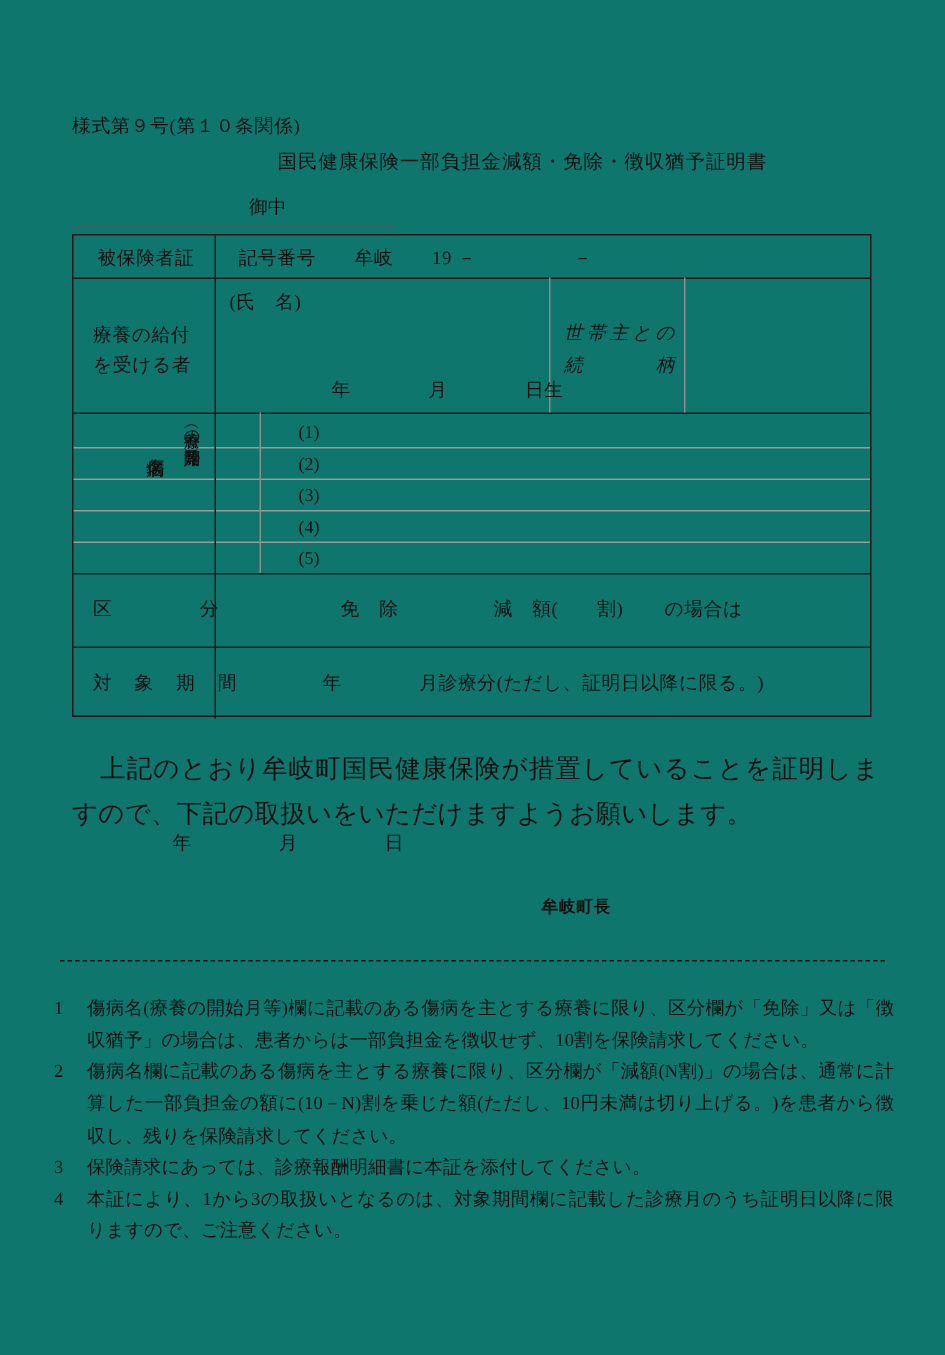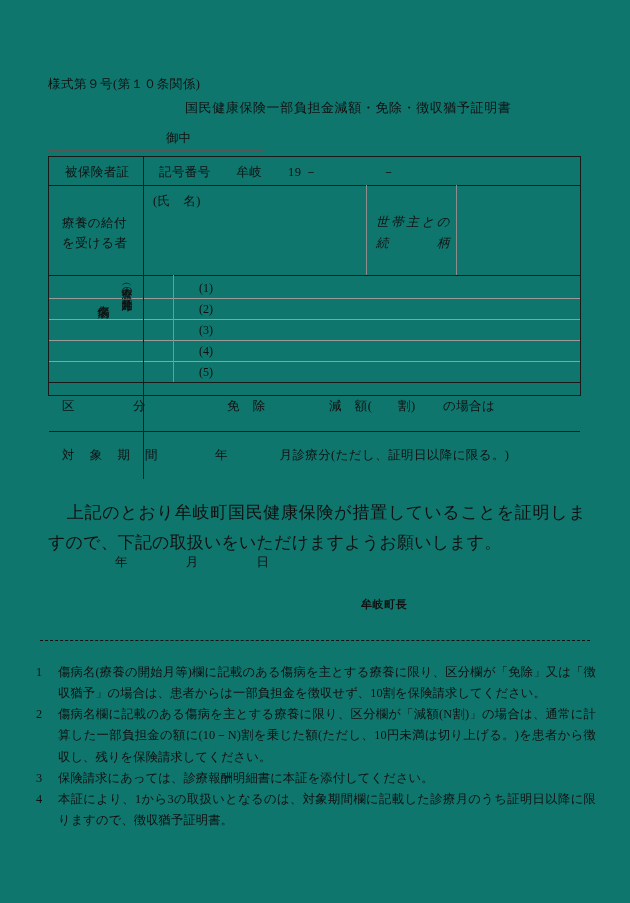--- a/index.html
+++ b/index.html
@@ -57,21 +57,21 @@
     font-size: 12.5px;
     white-space: nowrap;
   }
 
   
   .tbl {
     position: absolute;
     left: 48px;
     top: 156px;
     width: 533px;
-    height: 240px;
+    height: 322px;
     box-sizing: border-box;
     border: 1.6px solid #1a1a1a;
   }
   .tbl .hline {
     position: absolute;
     left: 0;
     width: 100%;
     height: 0;
     border-top: 1.6px solid #1a1a1a;
   }
@@ -230,20 +230,21 @@
     <div class="vline thin" style="left:124px; top:118px; height:107px"></div>
     <div class="vline" style="left:94px; top:225px; height:97px"></div>
 
     <div class="cellText" style="left:16px; top:7px">被保険者証</div>
     <div class="cellText" style="left:110px; top:7px">記号番号　　牟岐　　19 －　　　　　－</div>
 
     <div class="cellText" style="left:13px; top:58px">療養の給付</div>
     <div class="cellText" style="left:13px; top:78px">を受ける者</div>
 
     <div class="cellText" style="left:104px; top:36px">(氏　名)</div>
+    <div class="cellText" style="left:172px; top:95px">年　　　　月　　　　日生</div>
 
     <div class="cellText" style="left:327px; top:57px">
       <span class="spread-hh">世帯主との</span>
     </div>
     <div class="cellText" style="left:327px; top:78px">
       <span class="spread-hh">続　　柄</span>
     </div>
     <div class="cellText" style="left:418px; top:68px"></div>
 
     <div class="vert" style="left:48px; top:138px; height:62px">傷病名</div>
@@ -296,17 +297,17 @@
     <div class="note">
       <span class="marker">2</span>
       <span>傷病名欄に記載のある傷病を主とする療養に限り、区分欄が「減額(N割)」の場合は、通常に計算した一部負担金の額に(10－N)割を乗じた額(ただし、10円未満は切り上げる。)を患者から徴収し、残りを保険請求してください。</span>
     </div>
     <div class="note">
       <span class="marker">3</span>
       <span>保険請求にあっては、診療報酬明細書に本証を添付してください。</span>
     </div>
     <div class="note">
       <span class="marker">4</span>
-      <span>本証により、1から3の取扱いとなるのは、対象期間欄に記載した診療月のうち証明日以降に限りますので、徴収猶予証明書。</span>
+      <span>本証により、1から3の取扱いとなるのは、対象期間欄に記載した診療月のうち証明日以降に限りますので、ご注意ください。</span>
     </div>
   </div>
 
 </div>
 
 </body></html>

